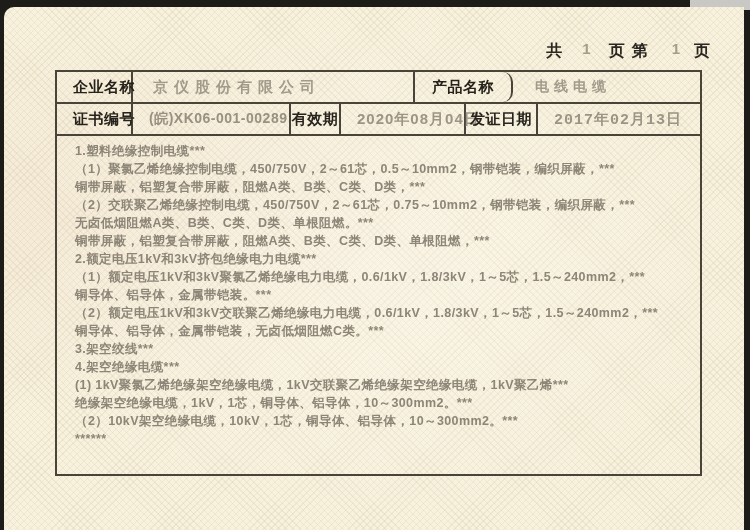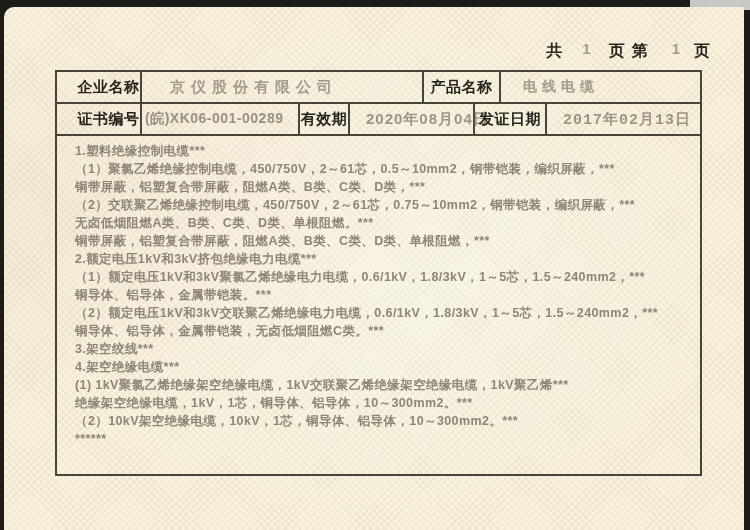--- a/index.html
+++ b/index.html
@@ -50,33 +50,33 @@
   .cell:last-child { border-right:none; }
   .cell-label {
     justify-content:center;
     font-family:"Liberation Serif", serif; font-weight:bold;
     font-size:15px; color:#27231c; letter-spacing:0.5px;
     white-space:nowrap;
   }
   .cell-value {
     font-weight:bold; color:#9b9384; white-space:nowrap; overflow:visible;
   }
-  .w-label   { width:85px;padding-left:20px; }
+  .w-label   { width:76px;padding-left:20px; }
   .w-company { width:282px; }
-  .w-prodlab { width:77px; }
+  .w-prodlab { width:98px;border-radius:10px; }
   .w-product { flex:1; }
   .w-cert    { width:158px; }
   .w-validlab{ width:50px; }
   .w-validval{ width:125px; }
   .w-issuelab{ width:72px; }
   .w-issueval{ flex:1;font-family:Liberation Mono, monospace; }
 
-  .v-company { font-size:15px; letter-spacing:6px; padding-left:28px; color:#a29a8b; }
+  .v-company { font-size:15px; letter-spacing:6px; padding-left:20px; color:#a29a8b; }
   .v-product { font-size:14px; letter-spacing:5px; padding-left:22px; color:#a29a8b; }
-  .v-cert    { font-size:14px; letter-spacing:0.5px; padding-left:3px; color:#989081; }
+  .v-cert    { font-size:14px; letter-spacing:0.5px; padding-left:16px; color:#989081; }
   .v-date    { font-size:15px; letter-spacing:1px; padding-left:16px; color:#9c9485; }
 
   
   .t-body {
     position:relative; height:338px; overflow:hidden;
     padding:6px 6px 8px 18px;
   }
   .body-line {
     font-size:12.5px; line-height:18px; font-weight:bold;
     color:#8d8678; letter-spacing:0.4px; white-space:nowrap;

